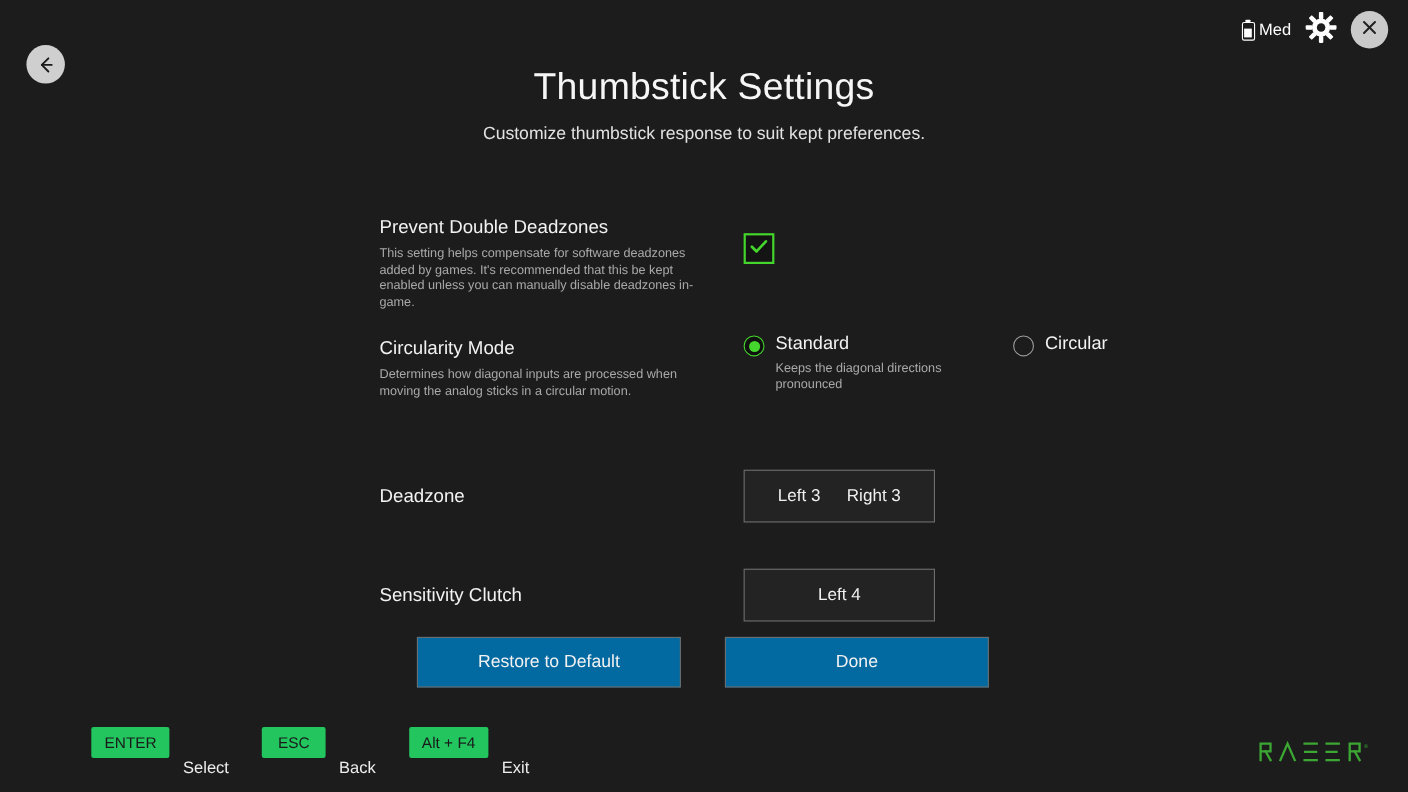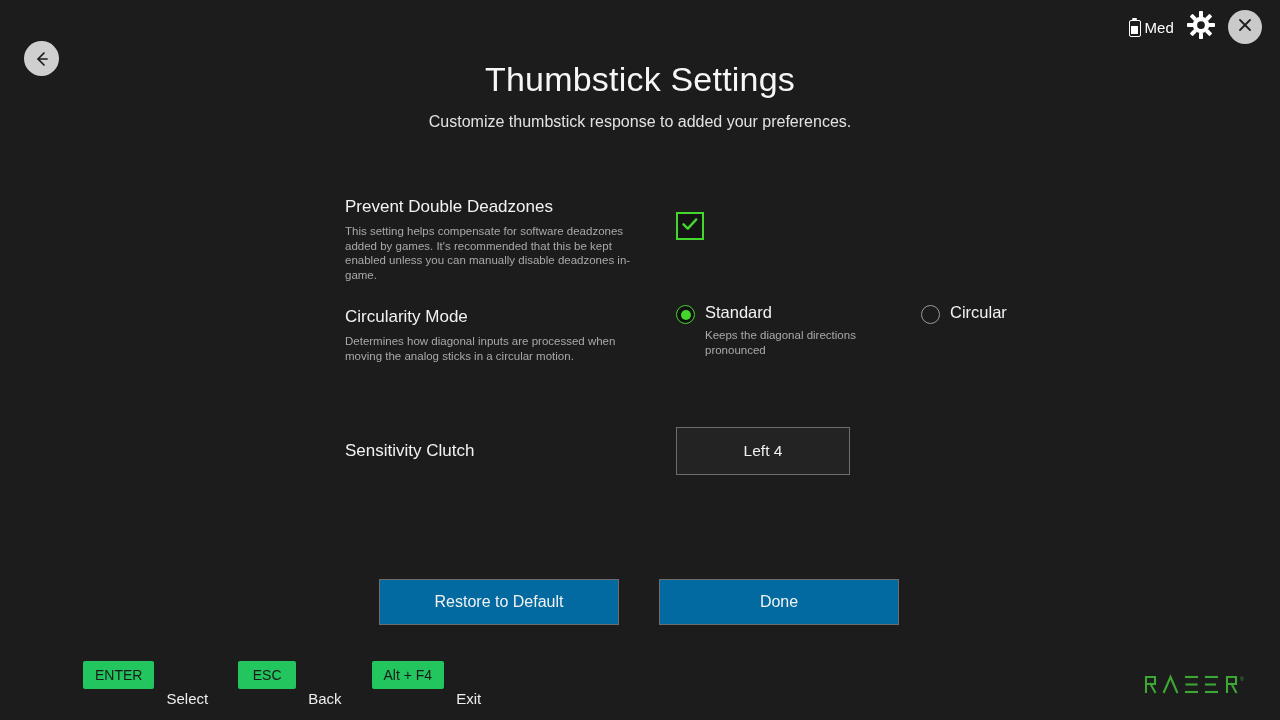--- a/index.html
+++ b/index.html
@@ -173,21 +173,21 @@
       <span>
         <svg width="18" height="18" viewBox="0 0 18 18">
           <line x1="4" y1="4" x2="14" y2="14" stroke="#1f1f1f" stroke-width="1.8" stroke-linecap="round"></line>
           <line x1="14" y1="4" x2="4" y2="14" stroke="#1f1f1f" stroke-width="1.8" stroke-linecap="round"></line>
         </svg>
       </span>
     </div>
   </div>
 
   <div class="title">Thumbstick Settings</div>
-  <div class="subtitle">Customize thumbstick response to added your preferences.</div>
+  <div class="subtitle">Customize thumbstick response to suit kept preferences.</div>
 
   <div class="rows">
 
     <div class="row row-deadzones">
       <div class="row-label">Prevent Double Deadzones</div>
       <div class="row-desc">This setting helps compensate for software deadzones added by games. It's recommended that this be kept enabled unless you can manually disable deadzones in-game.</div>
       <div class="checkbox">
         <span>
           <svg width="20" height="20" viewBox="0 0 20 20">
             <path d="M3.5 10.3 L7.8 14.6 L16.3 5.4" fill="none" stroke="#44d62c" stroke-width="2.4" stroke-linecap="round" stroke-linejoin="round"></path>
@@ -211,20 +211,27 @@
       </div>
 
       <div class="radio-opt circular">
         <span class="radio off"></span>
         <span>
           <span class="opt-title">Circular</span>
         </span>
       </div>
     </div>
 
+    <div class="row row-value">
+      <div class="row-label">Deadzone</div>
+      <div class="value-btn">
+        <span>Left 3</span>
+        <span>Right 3</span>
+      </div>
+    </div>
 
     <div class="row row-value">
       <div class="row-label">Sensitivity Clutch</div>
       <div class="value-btn">
         <span>Left 4</span>
       </div>
     </div>
   </div>
 
   <div class="actions">

